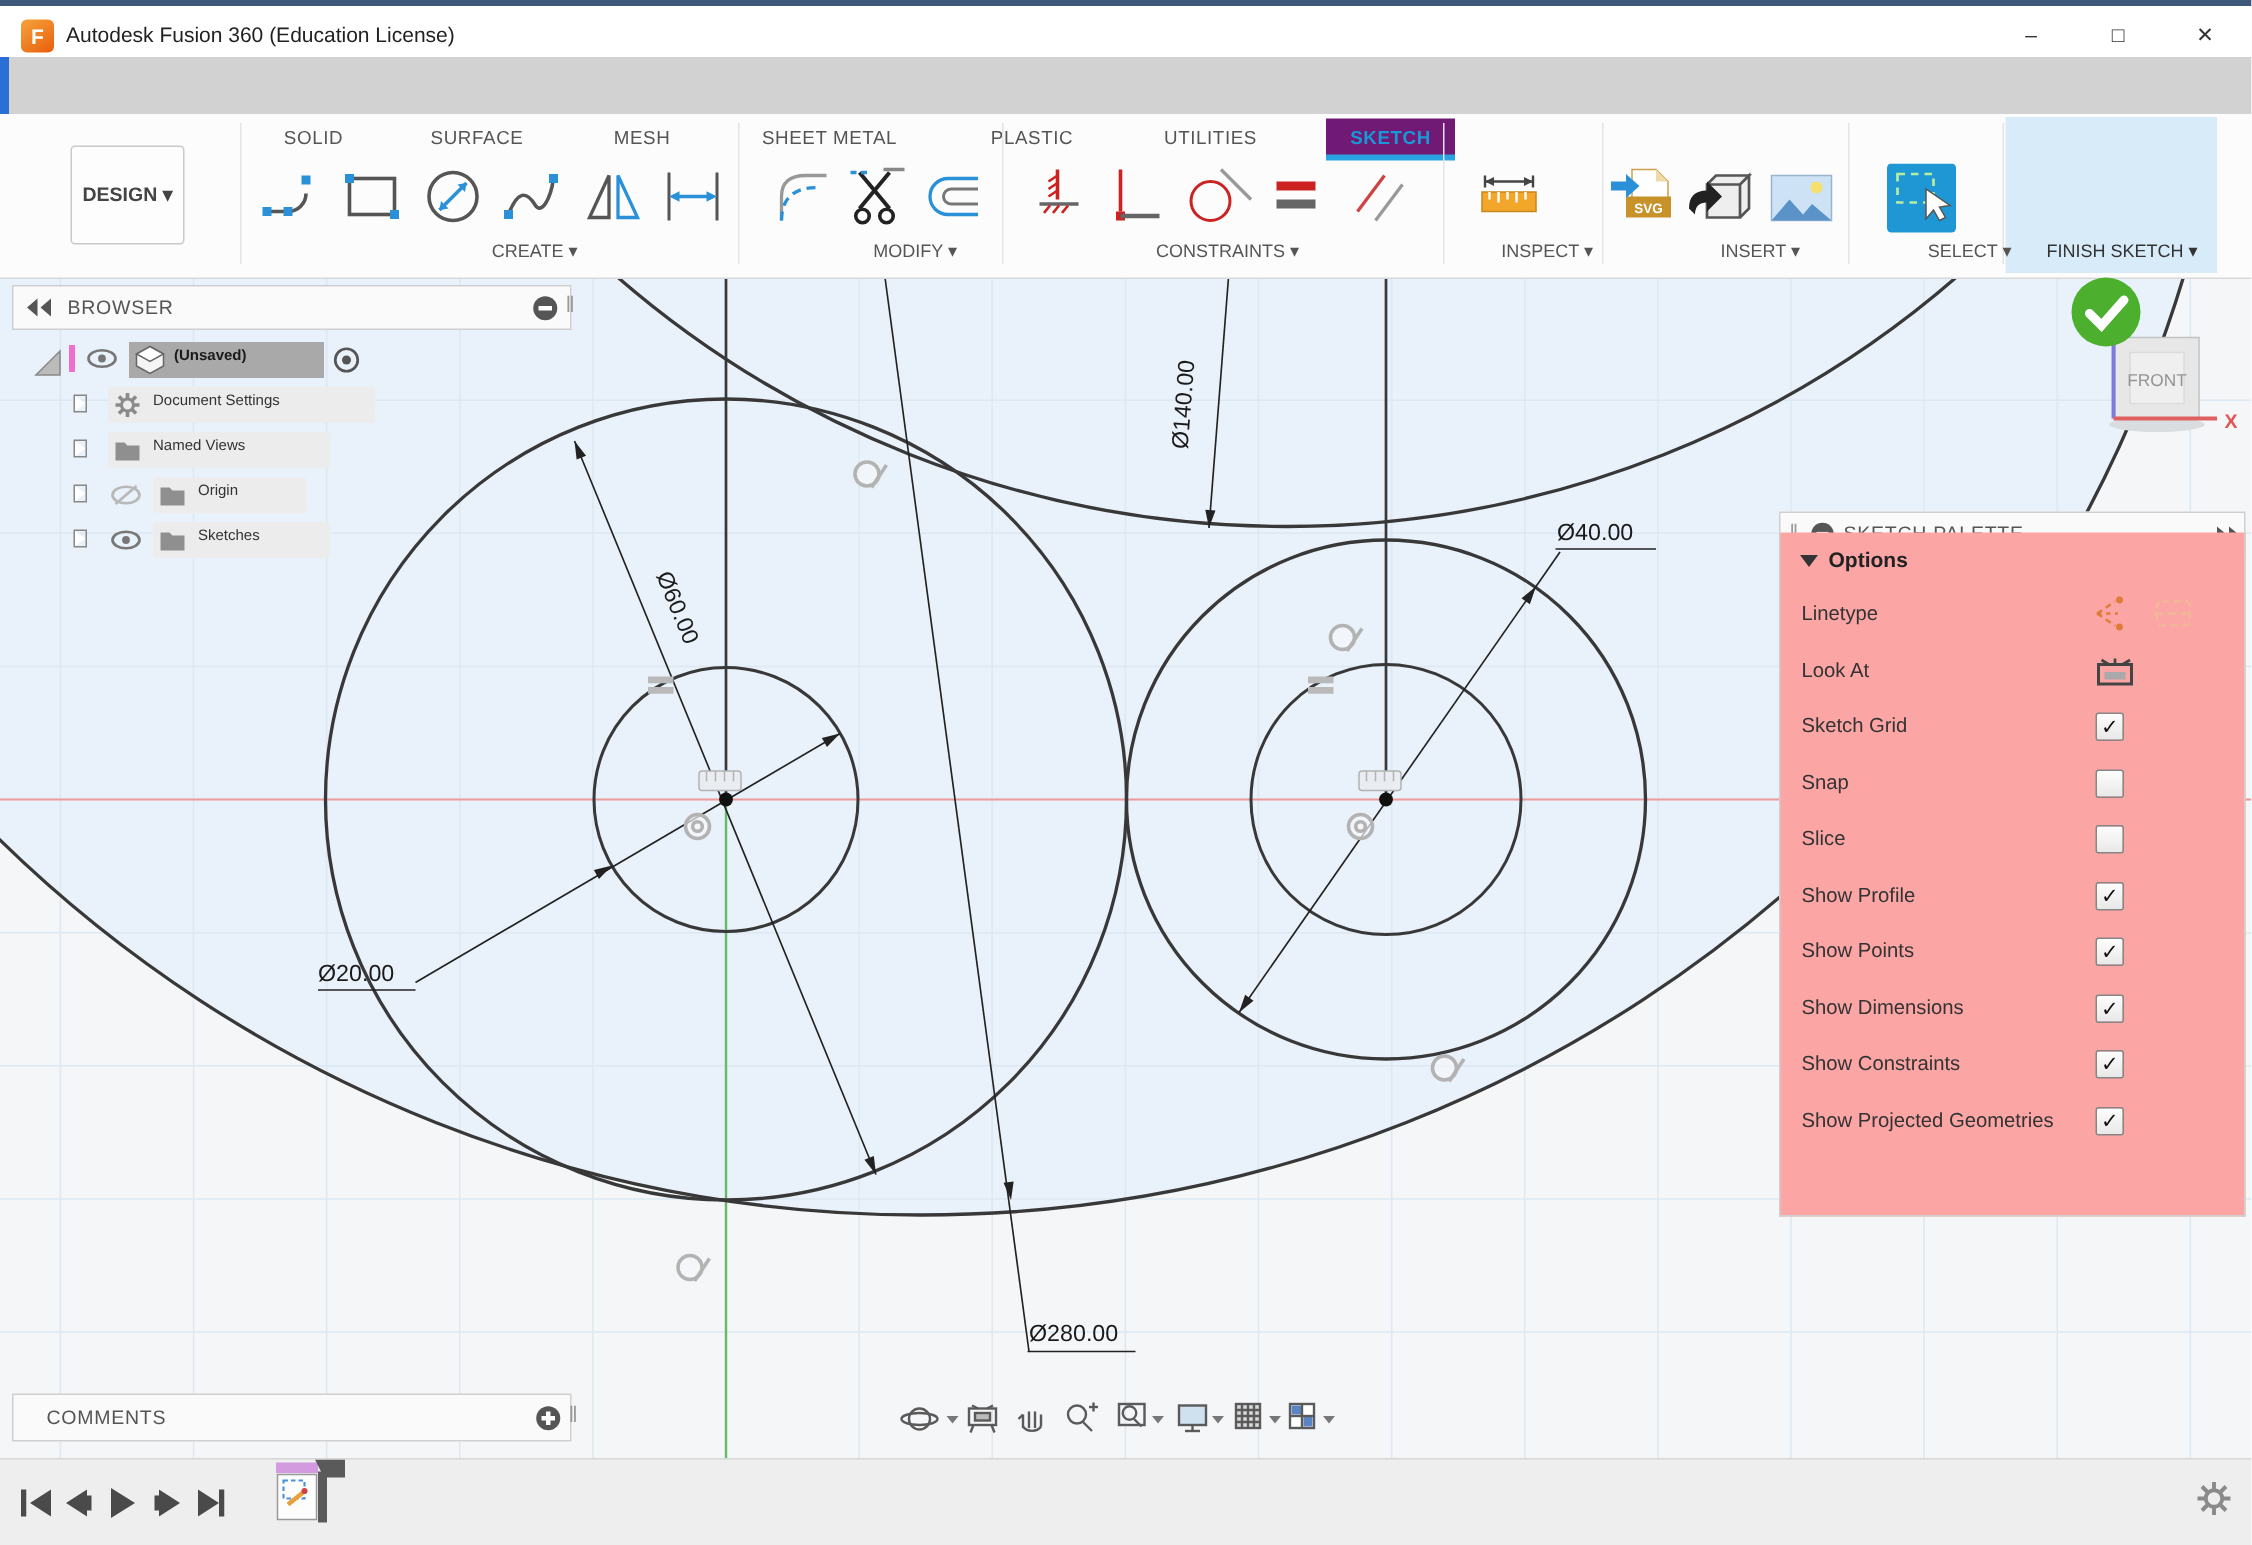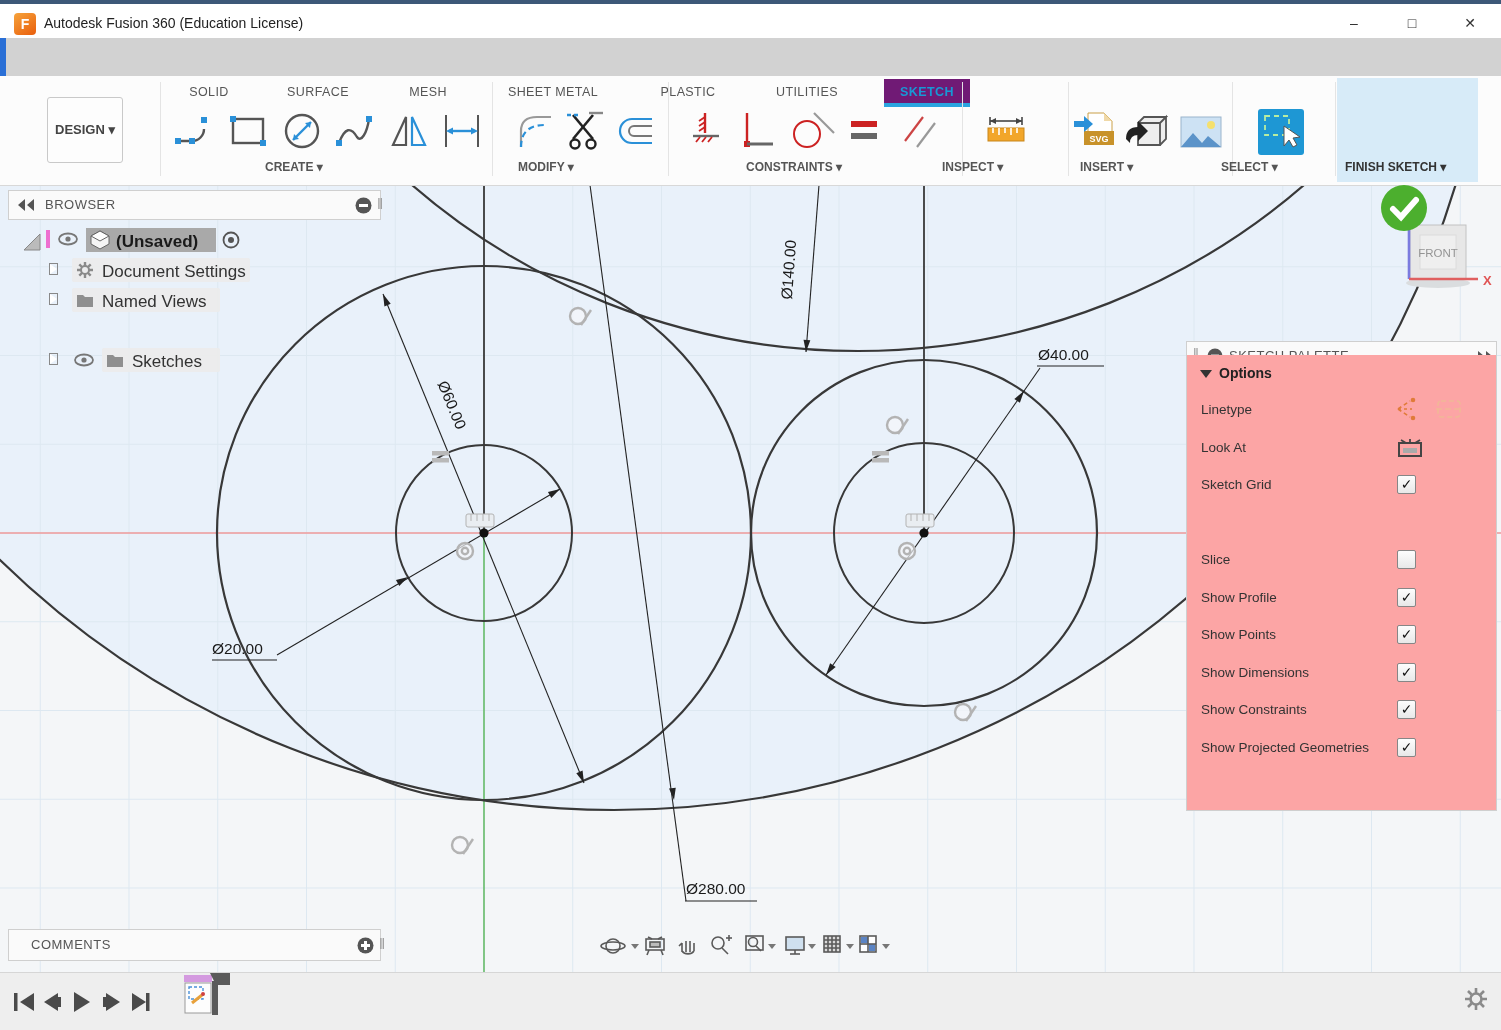--- a/index.html
+++ b/index.html
@@ -25,31 +25,31 @@
   #tabclose{left:1205px;top:49px;font-size:15px;color:#777;}
   #plusbtn{left:1238px;top:40px;width:32px;height:34px;background:#c5c5c5;color:#555;
      font-size:22px;text-align:center;line-height:32px;}
   
   #ribbon{left:0;top:76px;width:1501px;height:109px;background:#fcfcfc;border-bottom:1px solid #d8d8d8;}
   .rtab{top:3px;height:26px;font-size:12.5px;color:#555;letter-spacing:.4px;text-align:center;line-height:26px;}
   #tab-sketch{background:#701a75;color:#1898d5;font-weight:bold;}
   #sketch-underline{left:884px;top:27px;width:86px;height:4px;background:#2aa4e0;}
   #design-btn{left:47px;top:21px;width:74px;height:64px;border:1px solid #c9c9c9;border-radius:3px;
      background:#fdfdfd;text-align:center;line-height:64px;font-size:13px;font-weight:bold;color:#444;}
-  .seclabel{top:84px;font-size:12px;color:#555;text-align:left;width:120px;margin-left:-60px;font-weight:bold;}
+  .seclabel{top:84px;font-size:12px;color:#555;text-align:right;width:120px;margin-left:-60px;}
   .secdiv{top:6px;width:1px;height:94px;background:#e4e4e4;}
   .ricon{top:33px;}
   #finish-tile{left:1337px;top:2px;width:141px;height:104px;background:#d7ebf8;}
   
   #canvas{left:0;top:185px;width:1501px;height:787px;background:#f4f6f8;}
   
   .panelhead{background:#fafafa;border:1px solid #cfcfcf;font-size:13px;color:#555;letter-spacing:.5px;}
   #browser-head{left:8px;top:190px;width:371px;height:28px;}
   .row-pill{background:rgba(235,235,235,.92);border-radius:2px;}
-  .btxt{font-size:17px;color:#333;text-align:right;}
+  .btxt{font-size:10px;color:#333;text-align:right;}
   .tri{width:0;height:0;border-top:5px solid transparent;border-bottom:5px solid transparent;
        border-left:7px solid #fff;outline:1px solid #888;display:inline-block;}
   
   #palette{left:1186px;top:341px;width:311px;height:528px;}
   #pal-head{left:0;top:0;width:309px;height:27px;}
   #pal-body{left:0;top:14px;width:309px;height:455px;background:#fca5a5;border:1px solid #cfcfcf;border-top:none;}
   #pal-foot{left:0;top:482px;width:309px;height:46px;background:#f0f0f0;border:1px solid #cfcfcf;border-top:1px solid #c4c4c4;}
   .prow{left:14px;width:280px;height:24px;}
   .plabel{font-size:13.5px;color:#333;}
   .cb{position:absolute;left:196px;top:0;width:17px;height:17px;border:1px solid #868686;border-radius:2px;
@@ -526,20 +526,32 @@
   </div>
   <div class="abs" style="left:42px;top:36px;width:300px;height:24px">
     <span class="tri abs" style="left:0;top:6px"></span>
     <div class="row-pill abs" style="left:22px;top:0;width:178px;height:24px"></div>
     <svg class="abs" style="left:26px;top:3px" width="18" height="18">
       <circle cx="9" cy="9" r="4" fill="none" stroke="#8a8a8a" stroke-width="2"></circle>
       <path d="M9,1 V5 M9,13 V17 M1,9 H5 M13,9 H17 M3.3,3.3 L6,6 M12,12 L14.7,14.7 M14.7,3.3 L12,6 M6,12 L3.3,14.7" stroke="#8a8a8a" stroke-width="2.4"></path>
     </svg>
     <span class="abs btxt" style="left:52px;top:4px">Document Settings</span>
   </div>
+  <div class="abs" style="left:42px;top:96px;width:300px;height:24px">
+    <span class="tri abs" style="left:0;top:6px"></span>
+    <svg class="abs" style="left:24px;top:4px" width="20" height="16">
+      <ellipse cx="10" cy="8" rx="9" ry="5.5" fill="none" stroke="#b8b8b8" stroke-width="1.8"></ellipse>
+        <line x1="3" y1="14" x2="17" y2="2" stroke="#b8b8b8" stroke-width="1.8"></line>
+    </svg>
+    <div class="row-pill abs" style="left:52px;top:0;width:102px;height:24px"></div>
+    <svg class="abs" style="left:56px;top:4px" width="18" height="16">
+      <path d="M1,3 h6 l2,2 h8 v10 h-16 Z" fill="#8f8f8f"></path>
+    </svg>
+    <span class="abs btxt" style="left:82px;top:4px">Origin</span>
+  </div>
   <div class="abs" style="left:42px;top:126px;width:300px;height:24px">
     <span class="tri abs" style="left:0;top:6px"></span>
     <svg class="abs" style="left:24px;top:4px" width="20" height="16">
       <ellipse cx="10" cy="8" rx="9" ry="5.5" fill="none" stroke="#777" stroke-width="1.8"></ellipse>
         <circle cx="10" cy="8" r="2.6" fill="#777"></circle>
     </svg>
     <div class="row-pill abs" style="left:52px;top:0;width:118px;height:24px"></div>
     <svg class="abs" style="left:56px;top:4px" width="18" height="16">
       <path d="M1,3 h6 l2,2 h8 v10 h-16 Z" fill="#8f8f8f"></path>
     </svg>
@@ -585,20 +597,24 @@
       <span class="plabel">Look At</span>
       <svg class="abs" style="left:196px;top:-2px" width="28" height="24">
         <rect x="2" y="7" width="22" height="13" fill="none" stroke="#444" stroke-width="2"></rect>
         <rect x="6" y="12" width="14" height="5" fill="#aaa"></rect>
         <path d="M4,4 l5,3 M23,4 l-5,3 M13,3 v4" stroke="#444" stroke-width="1.8" fill="none"></path>
       </svg>
     </div>
     <div class="prow abs" style="top:120px">
       <span class="plabel">Sketch Grid</span>
       <div class="cb">✓</div>
+    </div>
+    <div class="prow abs" style="top:158px">
+      <span class="plabel">Snap</span>
+      <div class="cb"></div>
     </div>
     <div class="prow abs" style="top:195px">
       <span class="plabel">Slice</span>
       <div class="cb"></div>
     </div>
     <div class="prow abs" style="top:233px">
       <span class="plabel">Show Profile</span>
       <div class="cb">✓</div>
     </div>
     <div class="prow abs" style="top:270px">

